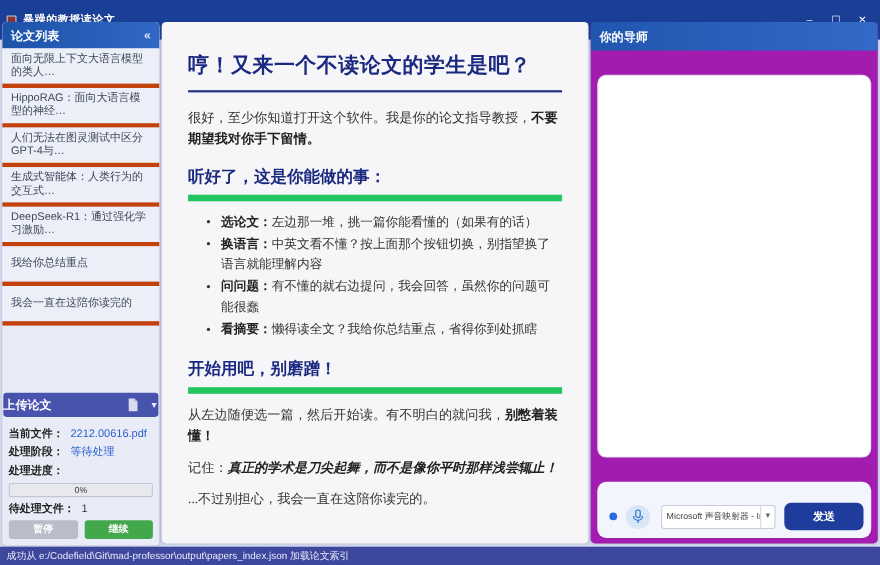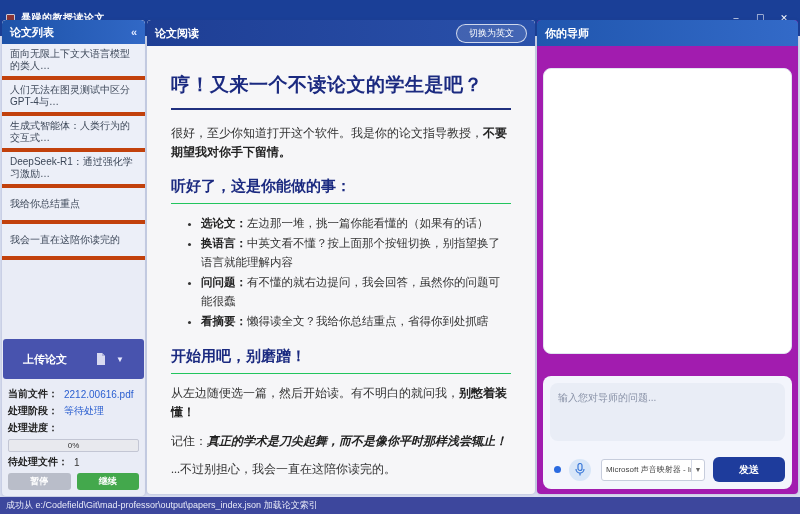--- a/index.html
+++ b/index.html
@@ -52,23 +52,23 @@
   .sidebar-collapse { margin-left:auto; font-size:11px; color:#dfe8ff; cursor:pointer; }
   .paper-list { flex:none; }
   .paper-item {
     height:36px; display:flex; align-items:center; padding:0 8px;
     font-size:10px; color:#3c4758; border-bottom:4px solid #c2410c;
     background:#eceff8; cursor:pointer; line-height:1.25;
   }
 
   .upload-box { position:absolute; left:0; right:0; bottom:2px; }
   .upload-header {
-    height:40px; margin:0 1px; display:flex; align-items:center;
+    height:22px; margin:0 1px; display:flex; align-items:center;
     background:#4853ae; border-radius:3px; color:#fff;
-    font-size:11px; font-weight:bold; padding:0 20px;
+    font-size:11px; font-weight:bold; padding:0 0;
   }
   .upload-header .doc-icon { margin-left:auto; display:flex; }
   .upload-header .dd-arrow { margin-left:10px; font-size:8px; color:#e8eaff; }
   .upload-body { padding:5px 6px 4px 6px; font-size:10px; }
   .u-row { display:flex; margin:3px 0; align-items:center; }
   .u-label { width:56px; flex:none; color:#222; font-weight:bold; }
   .u-value { color:#2b5fd0; }
   .u-value.plain { color:#333; }
   .progress-track {
     position:relative; height:13px; margin:4px 0 3px 0;
@@ -104,21 +104,21 @@
     flex:1; overflow:hidden; padding:26px 24px 0 24px;
     font-family:"Liberation Serif","DejaVu Serif",serif; color:#333;
   }
   .reader-content h1 {
     font-size:19px; color:#1b2a80; font-weight:bold; letter-spacing:.5px;
     padding-bottom:10px; border-bottom:2px solid #20307f; margin-bottom:14px;
   }
   .reader-content p { font-size:12px; line-height:1.55; margin:10px 0; }
   .reader-content h2 {
     font-size:15px; color:#1b2a80; font-weight:bold;
-    margin:16px 0 4px 0; padding-bottom:7px; border-bottom:1px solid #22c55e;
+    margin:16px 0 4px 0; padding-bottom:7px; border-bottom:6px solid #22c55e;
   }
   .reader-content ul { margin:10px 0 10px 30px; }
   .reader-content li { font-size:11.5px; line-height:1.7; color:#333; }
   .reader-content .b { font-weight:bold; color:#222; }
   .reader-content .i { font-style:italic; }
 
   
   .mentor {
     position:absolute; left:537px; top:20px; width:261px; bottom:20px;
     background:#a21caf; border-radius:4px; box-shadow:0 0 3px rgba(40,60,120,.25);
@@ -173,20 +173,21 @@
   </div>
 </div>
 
 <div class="sidebar">
   <div class="panel-header">
     <span>论文列表</span>
     <span class="sidebar-collapse">«</span>
   </div>
   <div class="paper-list">
     <div class="paper-item">面向无限上下文大语言模型的类人…</div>
+    <div class="paper-item">HippoRAG：面向大语言模型的神经…</div>
     <div class="paper-item">人们无法在图灵测试中区分GPT-4与…</div>
     <div class="paper-item">生成式智能体：人类行为的交互式…</div>
     <div class="paper-item">DeepSeek-R1：通过强化学习激励…</div>
     <div class="paper-item">我给你总结重点</div>
     <div class="paper-item">我会一直在这陪你读完的</div>
   </div>
 
   <div class="upload-box">
     <div class="upload-header">
       <span>上传论文</span>
@@ -220,24 +221,20 @@
       </div>
       <div class="u-buttons">
         <button class="btn-pause">暂停</button>
         <button class="btn-continue">继续</button>
       </div>
     </div>
   </div>
 </div>
 
 <div class="reader">
-  <div class="panel-header">
-    <span>论文阅读</span>
-    <button class="lang-toggle">切换为英文</button>
-  </div>
   <div class="reader-content">
     <h1>哼！又来一个不读论文的学生是吧？</h1>
     <p><span>很好，至少你知道打开这个软件。我是你的论文指导教授，</span><span class="b">不要期望我对你手下留情。</span></p>
     <h2>听好了，这是你能做的事：</h2>
     <ul>
       <li><span class="b">选论文：</span><span>左边那一堆，挑一篇你能看懂的（如果有的话）</span></li>
       <li><span class="b">换语言：</span><span>中英文看不懂？按上面那个按钮切换，别指望换了语言就能理解内容</span></li>
       <li><span class="b">问问题：</span><span>有不懂的就右边提问，我会回答，虽然你的问题可能很蠢</span></li>
       <li><span class="b">看摘要：</span><span>懒得读全文？我给你总结重点，省得你到处抓瞎</span></li>
     </ul>
@@ -247,21 +244,20 @@
     <p>...不过别担心，我会一直在这陪你读完的。</p>
   </div>
 </div>
 
 <div class="mentor">
   <div class="panel-header">
     <span>你的导师</span>
   </div>
   <div class="chat-display"></div>
   <div class="chat-input-card">
-    <textarea class="chat-textarea" placeholder="输入您对导师的问题..." style=""></textarea>
     <div class="chat-controls">
       <div class="rec-dot"></div>
       <button class="mic-btn">
         <svg width="10" height="13" viewBox="0 0 10 13">
           <rect x="3" y="0.5" width="4" height="7" rx="2" fill="none" stroke="#3a78d8" stroke-width="1.2"></rect>
           <path d="M1 6 a4 4 0 0 0 8 0" fill="none" stroke="#3a78d8" stroke-width="1.2"></path>
           <line x1="5" y1="10" x2="5" y2="12.5" stroke="#3a78d8" stroke-width="1.2"></line>
         </svg>
       </button>
       <div class="device-select">

